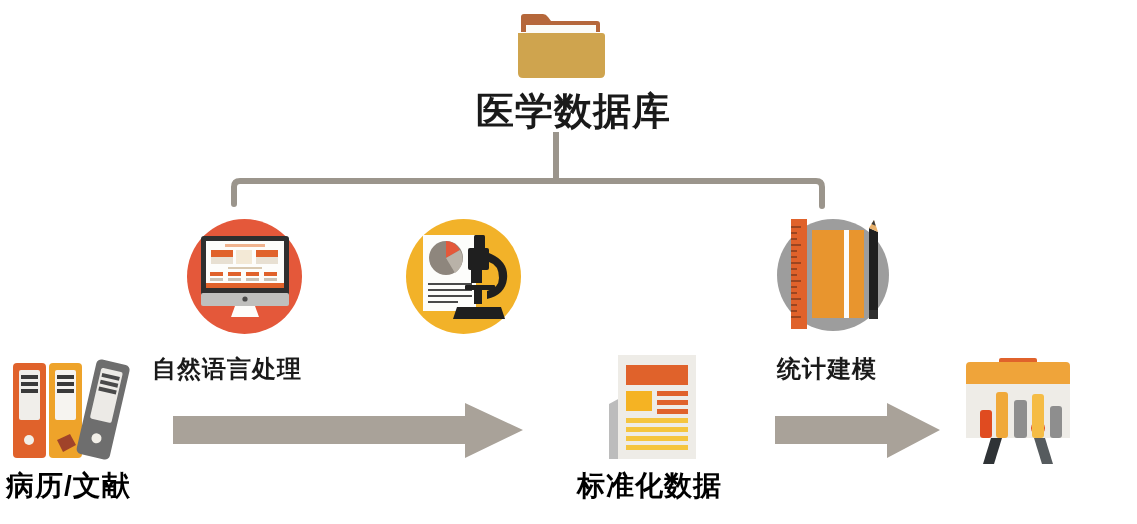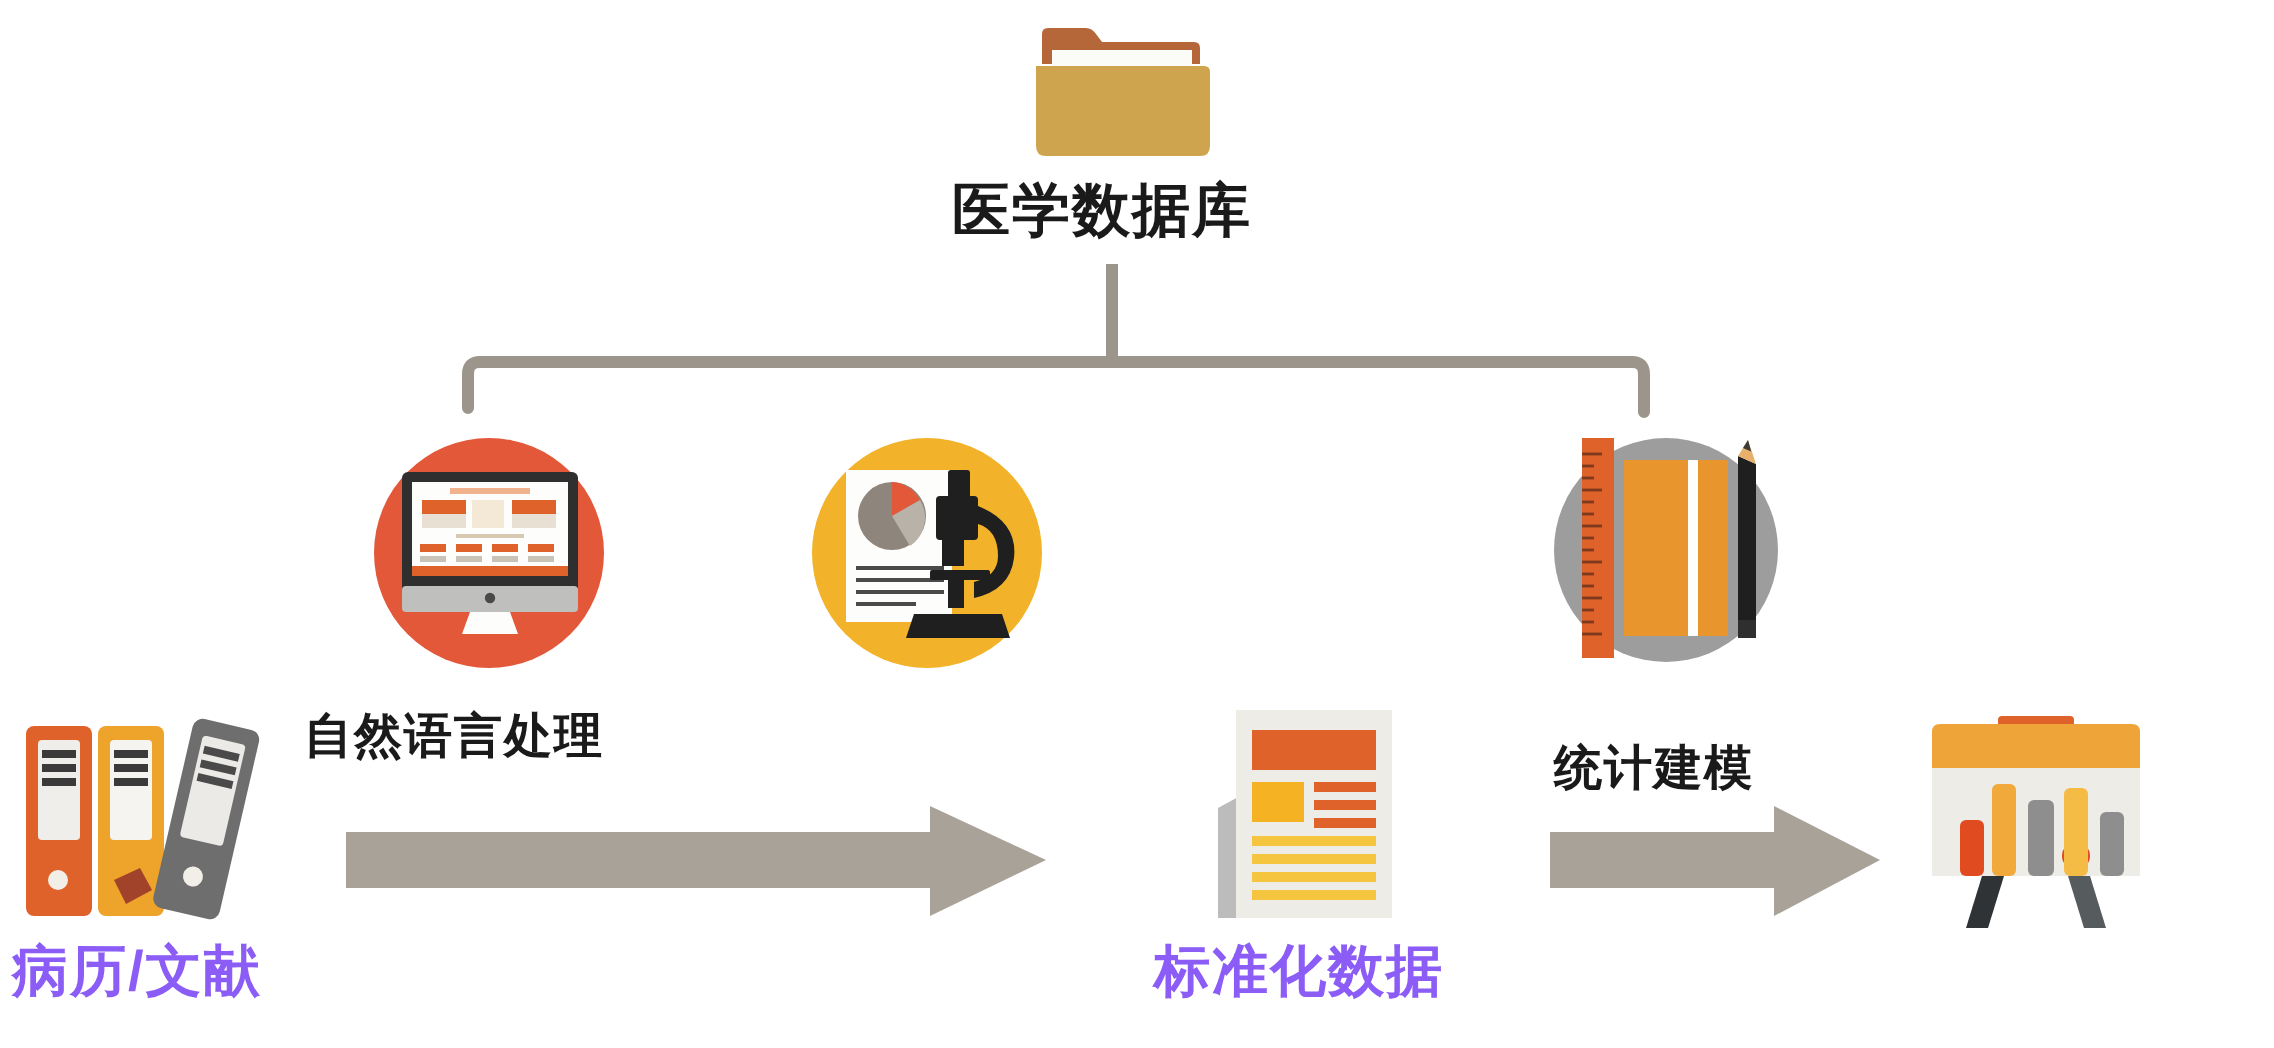--- a/index.html
+++ b/index.html
@@ -13,23 +13,23 @@
   #stage{position:absolute;left:0;top:0;width:1137px;height:524px;}
   .abs{position:absolute;}
   .lbl{
     position:absolute;
     white-space:nowrap;
     font-weight:700;
     line-height:1;
     letter-spacing:1px;
   }
   .lbl-dark{color:#1a1a1a;}
-  .lbl-orange{color:#8b5cf6;}
+  .lbl-orange{color:#000000;}
   .node-title{
-    font-size:29px;
+    font-size:38px;
   }
   .stage-title{
     font-size:24px;
   }
   .out-title{
     font-size:28px;
   }
   .circle{
     position:absolute;border-radius:50%;
   }
@@ -165,21 +165,21 @@
       <rect x="63" y="16" width="5" height="88" fill="#fdfdfb"></rect>
 
       <g>
         <path d="M88,14 L97,18 L97,96 L88,96 Z" fill="#1f1f1f"></path>
         <path d="M88,14 L97,18 L93,6 Z" fill="#e8b06a"></path>
         <path d="M90.5,10 L94.6,11.8 L93,6 Z" fill="#3a3a3a"></path>
         <rect x="88" y="96" width="9" height="9" fill="#2f2f2f"></rect>
       </g>
     </svg>
   </div>
-  <div class="lbl lbl-dark stage-title" style="left:777px;top:373px;">统计建模</div>
+  <div class="lbl lbl-dark stage-title" style="left:777px;top:357px;">统计建模</div>
 
   <div class="abs" style="left:10px;top:358px;width:120px;height:108px;">
     <svg width="120" height="108" viewBox="0 0 120 108">
 
       <rect x="3" y="5" width="33" height="95" rx="4" fill="#e0622b"></rect>
       <rect x="9" y="12" width="21" height="50" rx="2" fill="#f0eeea"></rect>
       <g fill="#3a3a3a">
         <rect x="11" y="17" width="17" height="4"></rect>
         <rect x="11" y="24" width="17" height="4"></rect>
         <rect x="11" y="31" width="17" height="4"></rect>

